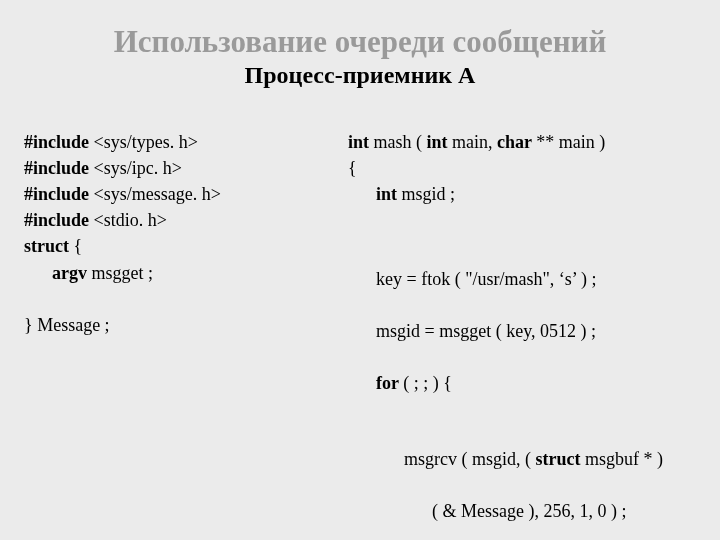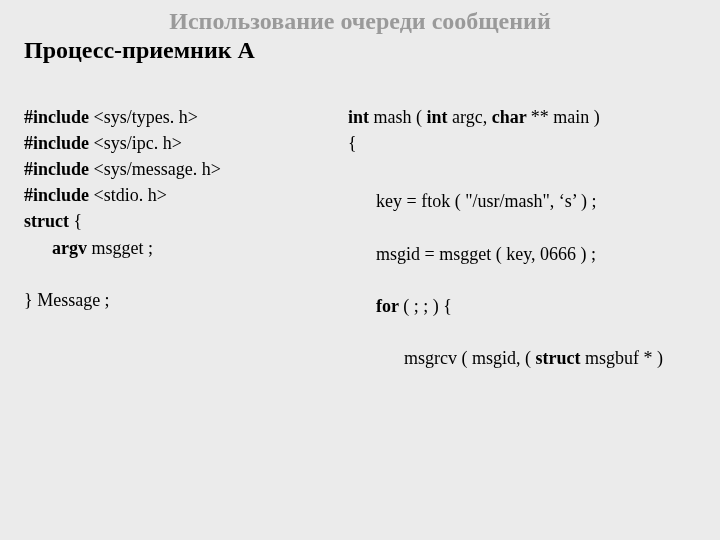--- a/index.html
+++ b/index.html
@@ -12,32 +12,32 @@
     color: #000;
     overflow: hidden;
   }
   .slide {
     box-sizing: border-box;
     width: 720px;
     height: 540px;
     padding: 8px 24px 0 24px;
   }
   .title {
-    font-size: 24px;
+    font-size: 31px;
     font-weight: bold;
     color: #9a9a9a;
     text-align: center;
-    margin: 0 0 2px 0;
+    margin: 16px 0 2px 0;
     white-space: nowrap;
   }
   .subtitle {
     font-size: 24px;
     font-weight: bold;
     color: #000;
-    text-align: left;
+    text-align: center;
     margin: 0 0 14px 0;
   }
   .cols {
     display: flex;
     flex-direction: row;
     gap: 24px;
     font-size: 18px;
     line-height: 1.45;
   }
   .col-left {
@@ -45,21 +45,21 @@
   }
   .col-right {
     flex: 1 1 auto;
   }
   .codeblock {
     font-family: Liberation Serif, serif;
     white-space: pre;
   }
   .codeblock .b { font-weight: bold; }
   .indent1 { padding-left: 28px; display: block; }
-  .indent2 { padding-left: 56px; display: block; }
+  .indent2 { padding-left: 56px; display: block; margin-top: 24px; }
   .indent2b { padding-left: 84px; display: block; }
   .gap { display:block; height:6px; }
 </style>
 </head>
 <body>
 
 <div class="slide">
   <div class="title">Использование очереди сообщений</div>
   <div class="subtitle">Процесс-приемник А</div>
 
@@ -72,27 +72,29 @@
 <span><span class="b">#include </span><span>&lt;sys/message. h&gt;</span></span>
 <span><span class="b">#include </span><span>&lt;stdio. h&gt;</span></span>
 <span><span class="b">struct </span><span>{</span></span>
 <span class="indent1"><span class="b">argv </span><span>msgget ;</span></span>
 <span>} Message ;</span>
       </div>
     </div>
 
     <div class="col-right">
       <div class="codeblock">
-<span><span class="b">int </span><span>mash ( </span><span class="b">int </span><span>argc, </span><span class="b">char </span><span>** main )</span></span>
+<span><span class="b">int </span><span>mash ( </span><span class="b">int </span><span>main, </span><span class="b">char </span><span>** main )</span></span>
 <span>{</span>
+<span class="indent1"><span class="b">int </span><span>msgid ;</span></span>
 <span class="gap"></span>
 <span class="indent1">key = ftok ( "/usr/mash", ‘s’ ) ;</span>
-<span class="indent1">msgid = msgget ( key, 0666 ) ;</span>
+<span class="indent1">msgid = msgget ( key, 0512 ) ;</span>
 <span class="indent1"><span class="b">for </span><span>( ; ; ) {</span></span>
 <span class="indent2"><span>msgrcv ( msgid, ( </span><span class="b">struct </span><span>msgbuf * )</span></span>
+<span class="indent2b">( &amp; Message ), 256, 1, 0 ) ;</span>
 
 
 
 
 
 
       </div>
     </div>
 
   </div>

